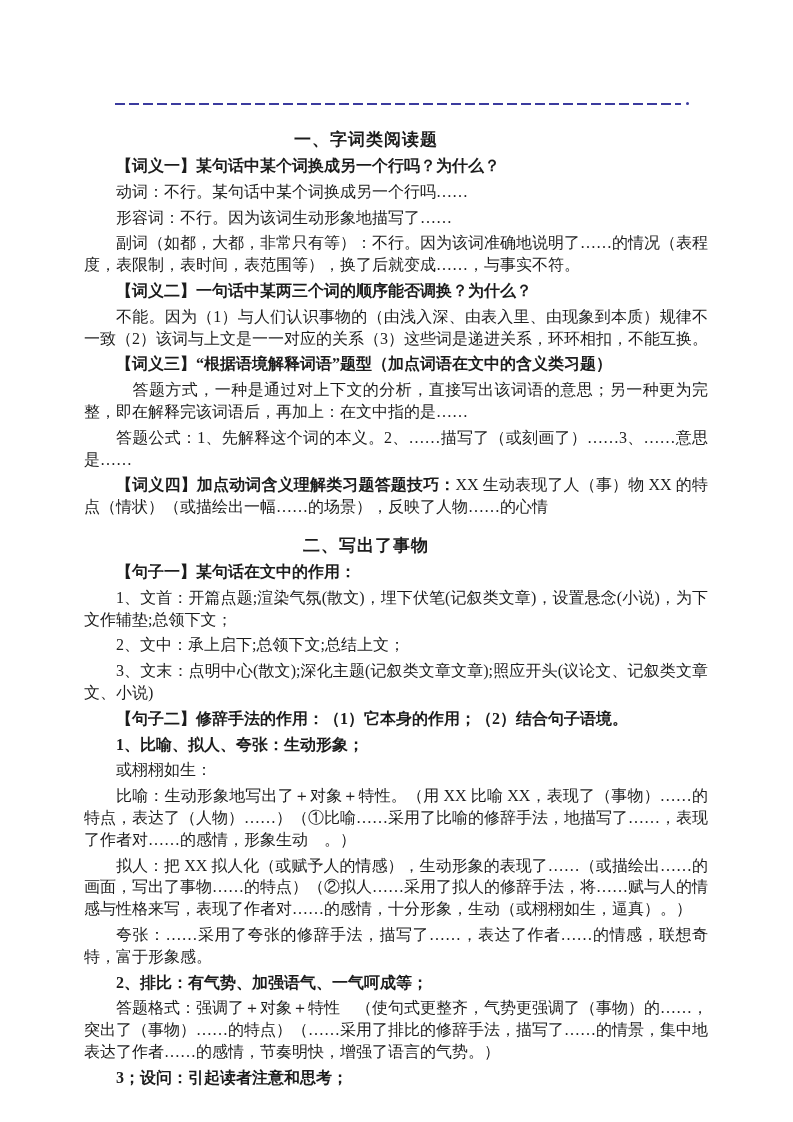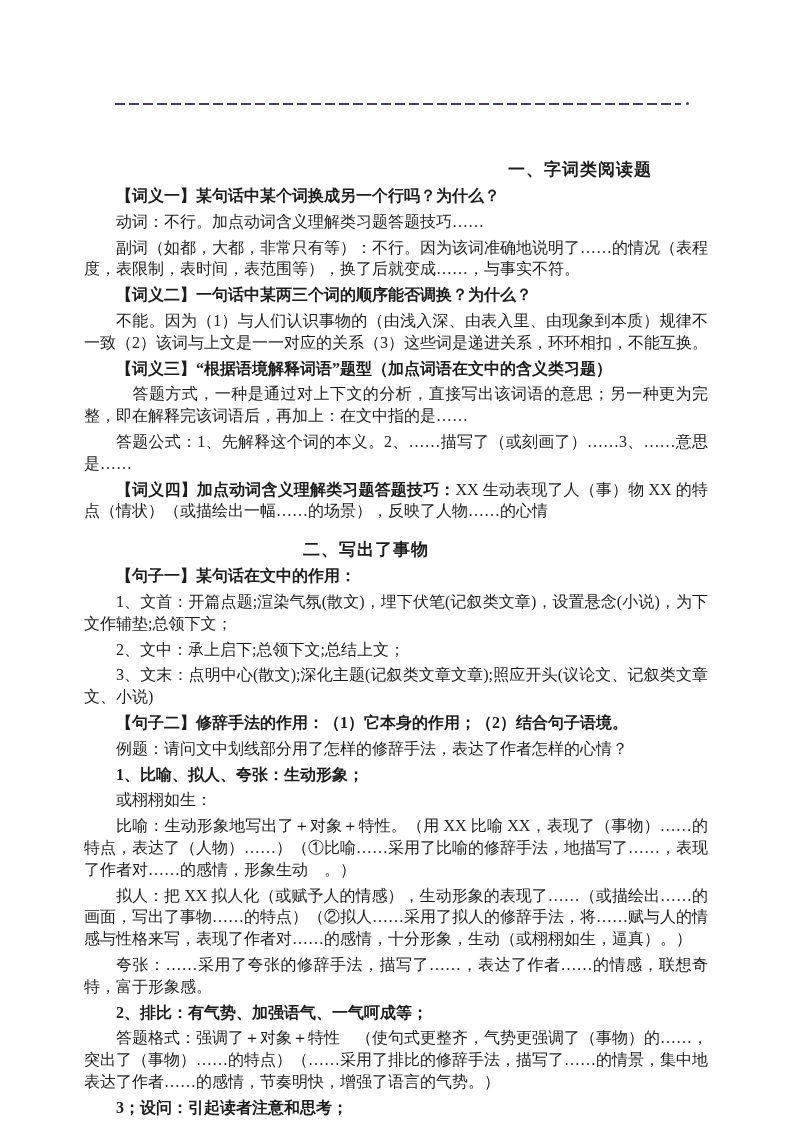--- a/index.html
+++ b/index.html
@@ -41,21 +41,21 @@
   }
   .sec-heading {
     font-size: 17px;
     line-height: 22px;
     font-weight: 700;
     text-align: center;
     margin: 0 60px 0 0;
     letter-spacing: 1px;
   }
   section.doc-section { display: block; }
-  section.doc-section:nth-of-type(1) .sec-heading { margin-top: 54px; text-align: right; }
+  section.doc-section:nth-of-type(1) .sec-heading { margin-top: 24px; }
   section.doc-section:nth-of-type(2) .sec-heading { margin-top: 17px; }
   .para {
     margin: 4px;
     font-size: 16px;
     line-height: 21.8px;
     text-align: justify;
     text-indent: 2em;
     word-break: break-all;
   }
   .para b { font-weight: 700; }
@@ -65,37 +65,37 @@
 
 <div class="page">
   <div class="content">
     <div class="dash-rule">
       <span class="dash-dot"></span>
     </div>
     <div id="sections-mount">
         <section class="doc-section">
           <h2 class="sec-heading">一、字词类阅读题</h2>
           <p class="para"><b>【词义一】某句话中某个词换成另一个行吗？为什么？</b><span></span></p>
-          <p class="para"><b></b><span>动词：不行。加点动词含义理解类习题答题技巧……</span></p>
+          <p class="para"><b></b><span>动词：不行。某句话中某个词换成另一个行吗……</span></p>
+          <p class="para"><b></b><span>形容词：不行。因为该词生动形象地描写了……</span></p>
           <p class="para"><b></b><span>副词（如都，大都，非常只有等）：不行。因为该词准确地说明了……的情况（表程度，表限制，表时间，表范围等），换了后就变成……，与事实不符。</span></p>
           <p class="para"><b>【词义二】一句话中某两三个词的顺序能否调换？为什么？</b><span></span></p>
           <p class="para"><b></b><span>不能。因为（1）与人们认识事物的（由浅入深、由表入里、由现象到本质）规律不一致（2）该词与上文是一一对应的关系（3）这些词是递进关系，环环相扣，不能互换。</span></p>
           <p class="para"><b>【词义三】“根据语境解释词语”题型（加点词语在文中的含义类习题）</b><span></span></p>
           <p class="para"><b></b><span>　答题方式，一种是通过对上下文的分析，直接写出该词语的意思；另一种更为完整，即在解释完该词语后，再加上：在文中指的是……</span></p>
           <p class="para"><b></b><span>答题公式：1、先解释这个词的本义。2、……描写了（或刻画了）……3、……意思是……</span></p>
           <p class="para"><b>【词义四】加点动词含义理解类习题答题技巧：</b><span>XX 生动表现了人（事）物 XX 的特点（情状）（或描绘出一幅……的场景），反映了人物……的心情</span></p>
         </section>
         <section class="doc-section">
           <h2 class="sec-heading">二、写出了事物</h2>
           <p class="para"><b>【句子一】某句话在文中的作用：</b><span></span></p>
           <p class="para"><b></b><span>1、文首：开篇点题;渲染气氛(散文)，埋下伏笔(记叙类文章)，设置悬念(小说)，为下文作辅垫;总领下文；</span></p>
           <p class="para"><b></b><span>2、文中：承上启下;总领下文;总结上文；</span></p>
           <p class="para"><b></b><span>3、文末：点明中心(散文);深化主题(记叙类文章文章);照应开头(议论文、记叙类文章文、小说)</span></p>
           <p class="para"><b>【句子二】修辞手法的作用：（1）它本身的作用；（2）结合句子语境。</b><span></span></p>
-          <p class="para"><b></b><span>例题：请问文中划线部分用了怎样的修辞手法，表达了作者怎样的心情？</span></p>
           <p class="para"><b>1、比喻、拟人、夸张：生动形象；</b><span></span></p>
           <p class="para"><b></b><span>或栩栩如生：</span></p>
           <p class="para"><b></b><span>比喻：生动形象地写出了＋对象＋特性。（用 XX 比喻 XX，表现了（事物）……的特点，表达了（人物）……）（①比喻……采用了比喻的修辞手法，地描写了……，表现了作者对……的感情，形象生动　。）</span></p>
           <p class="para"><b></b><span>拟人：把 XX 拟人化（或赋予人的情感），生动形象的表现了……（或描绘出……的画面，写出了事物……的特点）（②拟人……采用了拟人的修辞手法，将……赋与人的情感与性格来写，表现了作者对……的感情，十分形象，生动（或栩栩如生，逼真）。）</span></p>
           <p class="para"><b></b><span>夸张：……采用了夸张的修辞手法，描写了……，表达了作者……的情感，联想奇特，富于形象感。</span></p>
           <p class="para"><b>2、排比：有气势、加强语气、一气呵成等；</b><span></span></p>
           <p class="para"><b></b><span>答题格式：强调了＋对象＋特性　（使句式更整齐，气势更强调了（事物）的……，突出了（事物）……的特点）（……采用了排比的修辞手法，描写了……的情景，集中地表达了作者……的感情，节奏明快，增强了语言的气势。）</span></p>
           <p class="para"><b>3；设问：引起读者注意和思考；</b><span></span></p>
         </section>
       </div>

